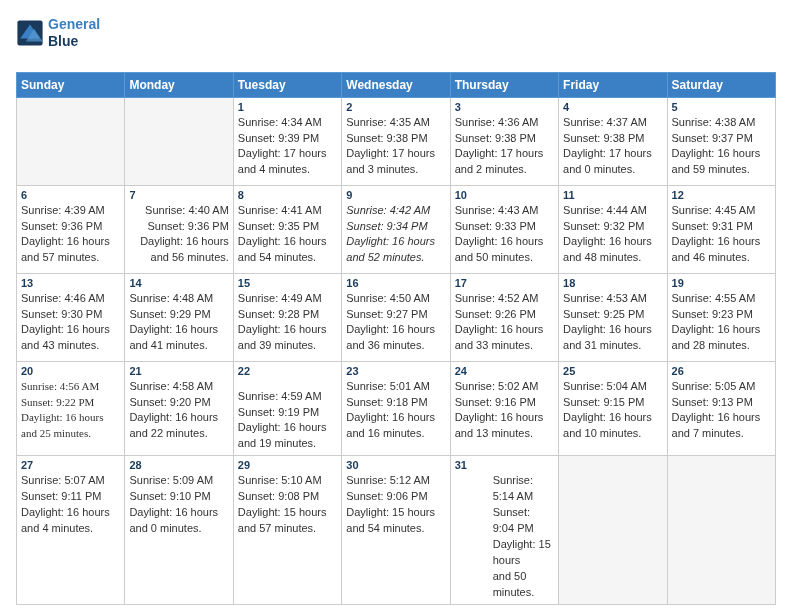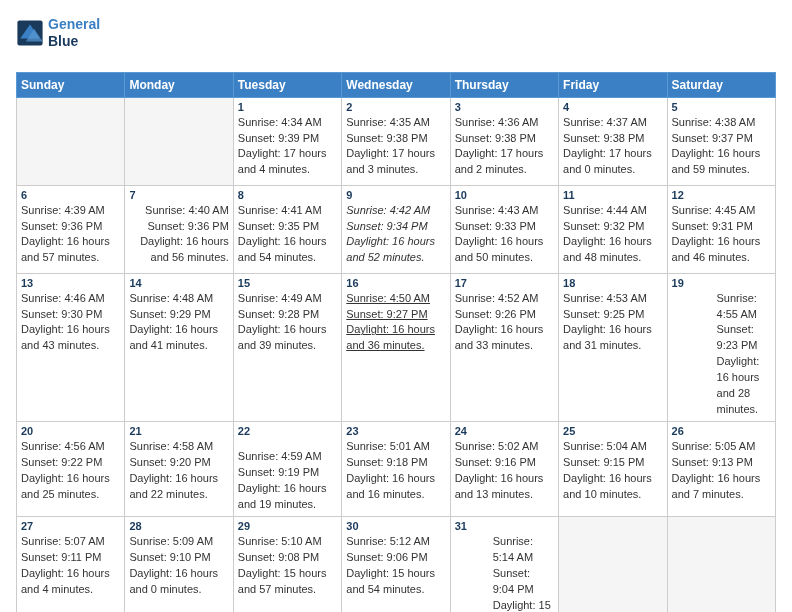--- a/index.html
+++ b/index.html
@@ -242,51 +242,51 @@
           </td>
           <td>
             <span class="day-num">15</span>
             <div class="day-info" style="white-space: pre-line;">Sunrise: 4:49 AM
 Sunset: 9:28 PM
 Daylight: 16 hours
 and 39 minutes.</div>
           </td>
           <td>
             <span class="day-num">16</span>
-            <div class="day-info" style="white-space: pre-line; text-decoration: underline;">Sunrise: 4:50 AM
+            <div class="day-info" style="white-space: pre-line;">Sunrise: 4:50 AM
 Sunset: 9:27 PM
 Daylight: 16 hours
 and 36 minutes.</div>
           </td>
           <td>
             <span class="day-num">17</span>
             <div class="day-info" style="white-space: pre-line;">Sunrise: 4:52 AM
 Sunset: 9:26 PM
 Daylight: 16 hours
 and 33 minutes.</div>
           </td>
           <td>
             <span class="day-num">18</span>
             <div class="day-info" style="white-space: pre-line;">Sunrise: 4:53 AM
 Sunset: 9:25 PM
 Daylight: 16 hours
 and 31 minutes.</div>
           </td>
           <td>
             <span class="day-num">19</span>
-            <div class="day-info" style="white-space: pre-line; margin-left: 45px;">Sunrise: 4:55 AM
+            <div class="day-info" style="white-space: pre-line;">Sunrise: 4:55 AM
 Sunset: 9:23 PM
 Daylight: 16 hours
 and 28 minutes.</div>
           </td>
         </tr>
         <tr>
           <td>
             <span class="day-num">20</span>
-            <div class="day-info" style="white-space: pre-line;">Sunrise: 4:56 AM
+            <div class="day-info" style="white-space: pre-line; font-family: Liberation Serif, serif;">Sunrise: 4:56 AM
 Sunset: 9:22 PM
 Daylight: 16 hours
 and 25 minutes.</div>
           </td>
           <td>
             <span class="day-num">21</span>
             <div class="day-info" style="white-space: pre-line;">Sunrise: 4:58 AM
 Sunset: 9:20 PM
 Daylight: 16 hours
 and 22 minutes.</div>

